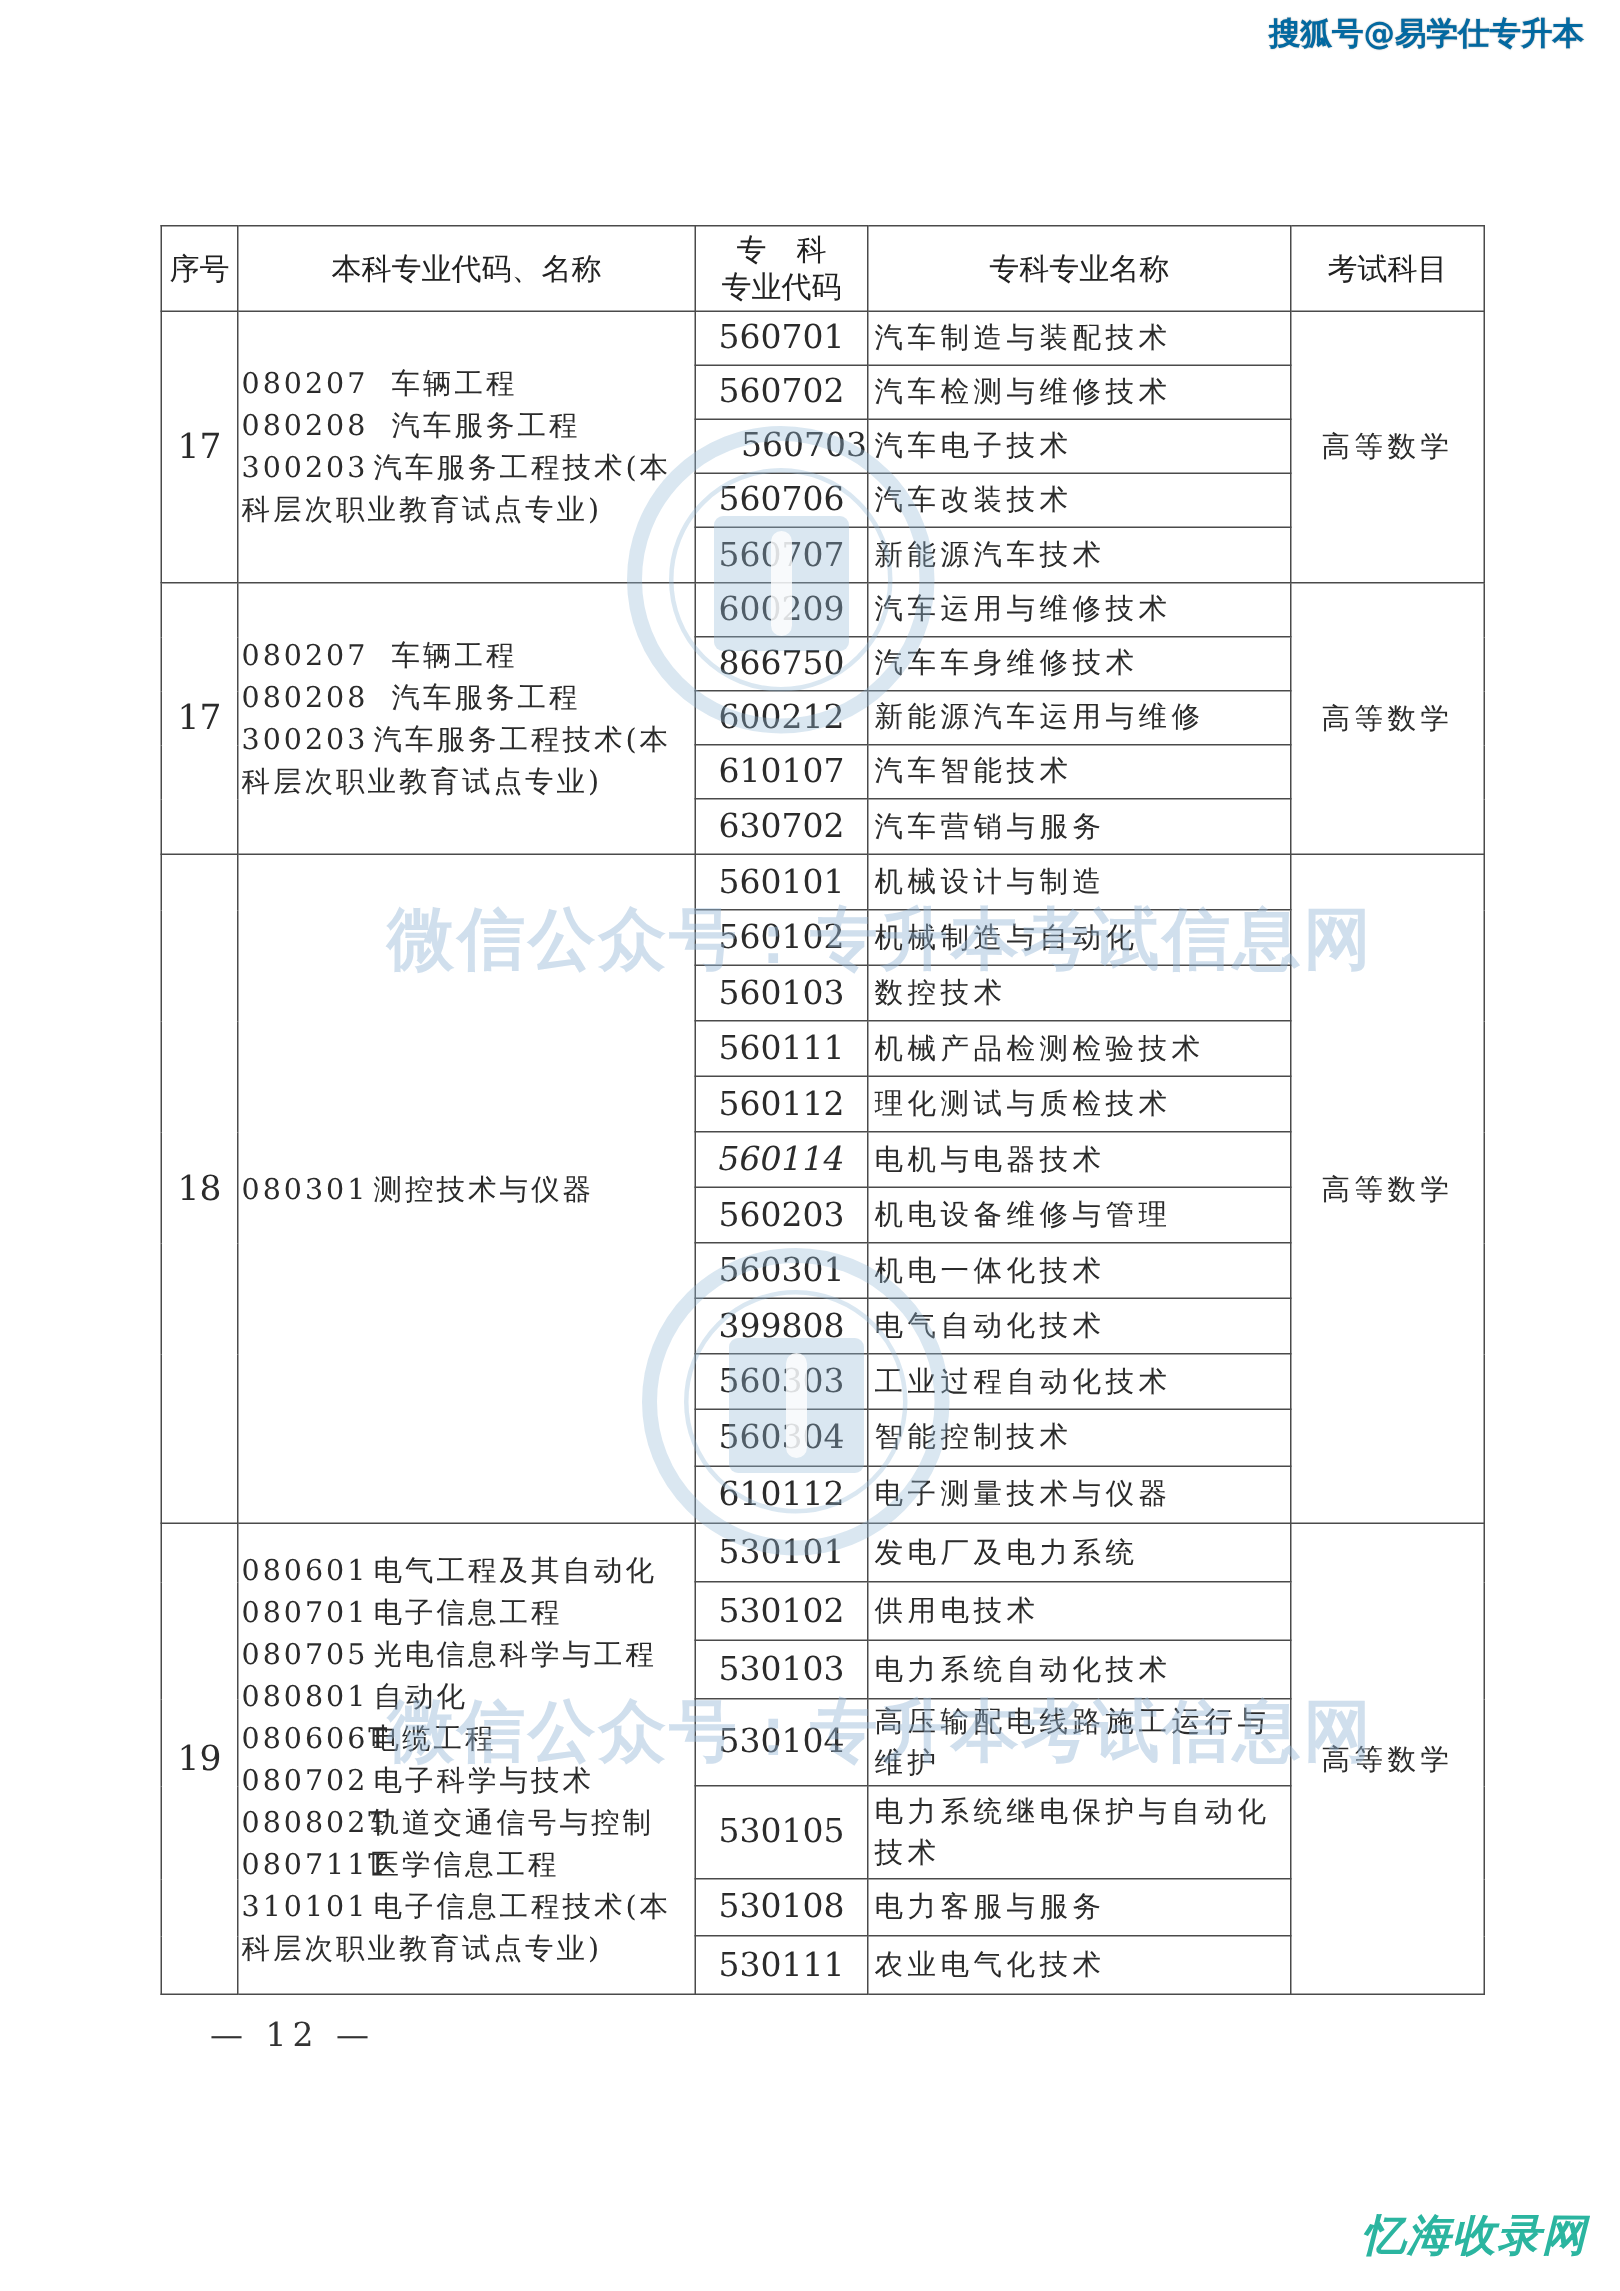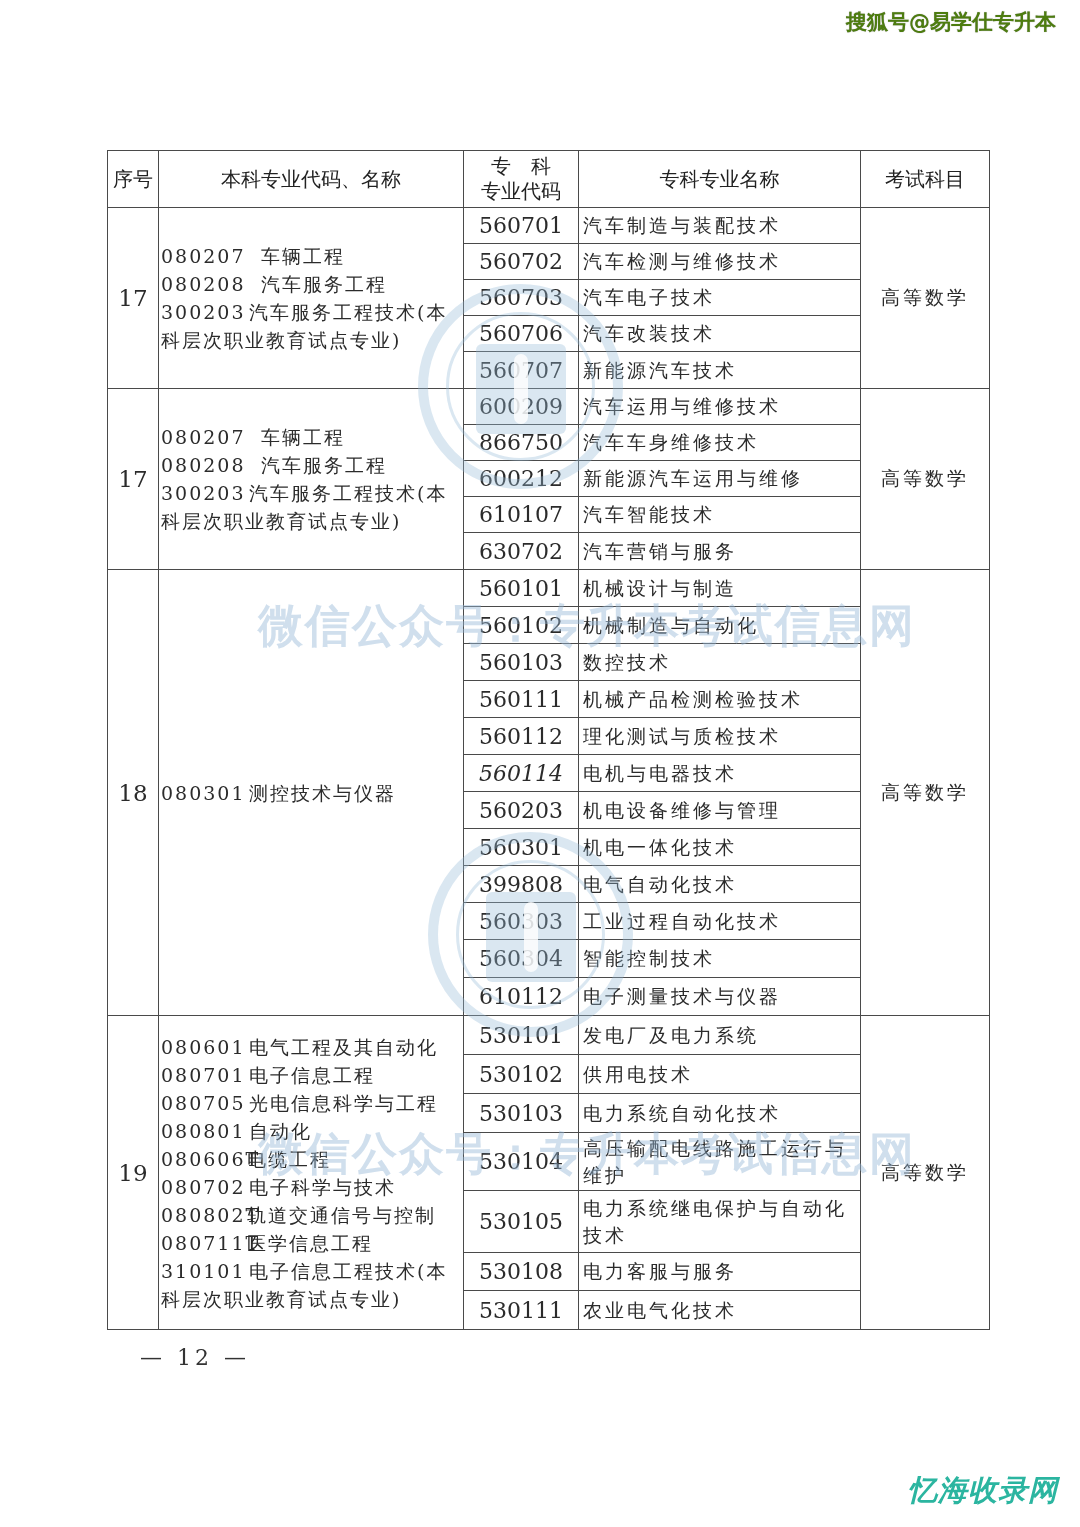--- a/index.html
+++ b/index.html
@@ -1,19 +1,19 @@
 <!DOCTYPE html>
 <html><head>
 <meta charset="utf-8">
 <style>
   html, body { margin: 0; padding: 0; background: #ffffff; }
   body { width: 1080px; height: 1527px; position: relative; overflow: hidden;
          font-family: "DejaVu Serif", "Liberation Serif", serif; color: #2b2b2b; }
   .top-watermark { position: absolute; right: 24px; top: 8px; font-family: "DejaVu Sans", sans-serif;
-                   font-size: 21px; color: #4d7c0f; font-weight: bold; letter-spacing: 0px;
+                   font-size: 21px; color: #0369a1; font-weight: bold; letter-spacing: 0px;
                    text-shadow: 0 0 1px #999; }
   table.major { position: absolute; left: 107px; top: 150px; border-collapse: collapse;
                 table-layout: fixed; width: 882px; }
   table.major td, table.major th { border: 1.5px solid #4a4a4a; padding: 0; }
   table.major th { font-family: "DejaVu Sans", sans-serif; font-weight: normal; font-size: 20px;
                    color: #222; height: 56px; text-align: center; line-height: 25px; }
   .c-idx { width: 51px; } .c-bk { width: 305px; } .c-code { width: 115px; }
   .c-name { width: 282px; } .c-exam { width: 129px; }
   td.idx { text-align: center; font-size: 23px; vertical-align: middle; }
   td.bk { vertical-align: middle; font-size: 19px; line-height: 28px; padding-left: 2px !important; letter-spacing: 2px; }
@@ -74,21 +74,21 @@
         </td>
         <td class="code" style="height: 35px;">560701</td>
         <td class="name">汽车制造与装配技术</td>
         <td class="exam" rowspan="5">高等数学</td>
       </tr>
       <tr>
         <td class="code" style="height: 35px;">560702</td>
         <td class="name">汽车检测与维修技术</td>
       </tr>
       <tr>
-        <td class="code" style="height: 35px;">560703</td>
+        <td class="code" style="height: 35px; text-align: right;">560703</td>
         <td class="name">汽车电子技术</td>
       </tr>
       <tr>
         <td class="code" style="height: 35px;">560706</td>
         <td class="name">汽车改装技术</td>
       </tr>
       <tr>
         <td class="code" style="height: 36px;">560707</td>
         <td class="name">新能源汽车技术</td>
       </tr>

